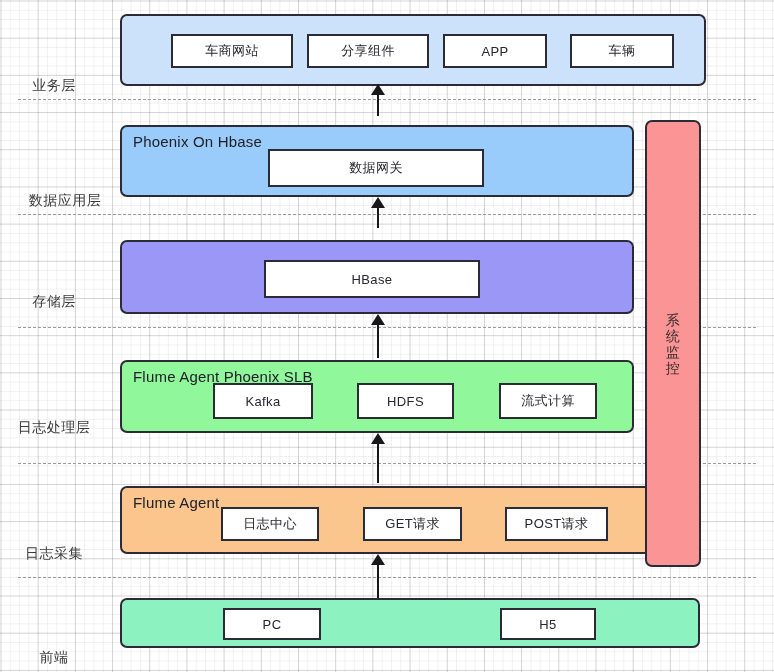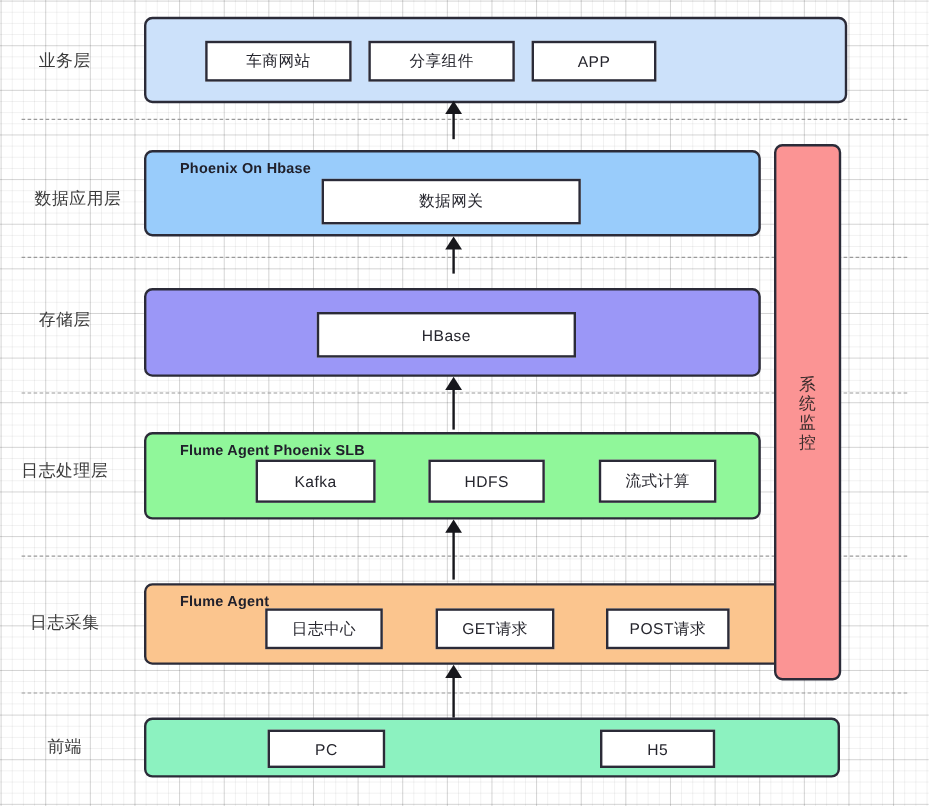--- a/index.html
+++ b/index.html
@@ -32,20 +32,21 @@
   .row-label {
     position: absolute;
     left: 0;
     width: 108px;
     text-align: center;
     color: #3b3b3b;
     font-size: 14px;
     line-height: 16px;
     letter-spacing: 0.5px;
     white-space: nowrap;
+    margin-top: 35px;
   }
 
   
   .separator {
     position: absolute;
     left: 18px;
     right: 18px;
     height: 0;
     border-top: 1px dashed #9a9a9a;
   }
@@ -53,26 +54,25 @@
   
   .band {
     position: absolute;
     border: 2px solid #2b2b38;
     border-radius: 7px;
   }
   .band-title {
     position: absolute;
     left: 11px;
     top: 6px;
-    font-size: 12px;
-    font-weight: bold;
+    font-size: 15px;
+    font-weight: normal;
     color: #20202b;
     letter-spacing: 0.2px;
     white-space: nowrap;
-    margin-left: 17px;
   }
 
   
   .node {
     position: absolute;
     background: #ffffff;
     border: 2px solid #2b2b38;
     display: flex;
     align-items: center;
     justify-content: center;
@@ -139,20 +139,21 @@
   <div class="separator" style="top:99px;"></div>
   <div class="separator" style="top:214px;"></div>
   <div class="separator" style="top:327px;"></div>
   <div class="separator" style="top:463px;"></div>
   <div class="separator" style="top:577px;"></div>
 
   <div class="band" style="left:120px; top:14px; width:586px; height:72px; background:#cce1fa;">
     <div class="node" style="left:49px;  top:18px; width:122px; height:34px;">车商网站</div>
     <div class="node" style="left:185px; top:18px; width:122px; height:34px;">分享组件</div>
     <div class="node" style="left:321px; top:18px; width:104px; height:34px;">APP</div>
+    <div class="node" style="left:448px; top:18px; width:104px; height:34px;">车辆</div>
   </div>
 
   <div class="arrow" style="left:371px; top:84px; height:32px;">
     <div class="head"></div>
       <div class="shaft"></div>
   </div>
 
   <div class="band" style="left:120px; top:125px; width:514px; height:72px; background:#99ccfb;">
     <div class="band-title">Phoenix On Hbase</div>
     <div class="node" style="left:146px; top:22px; width:216px; height:38px;">数据网关</div>

